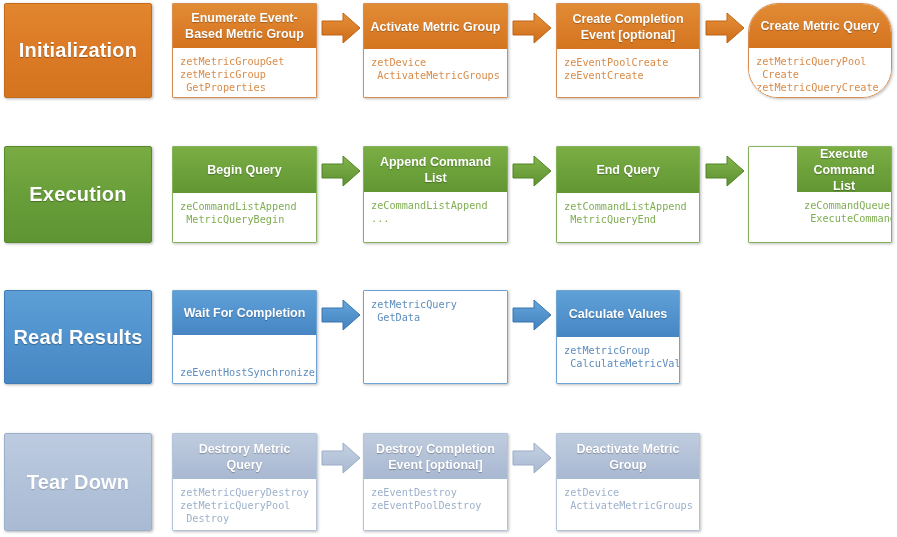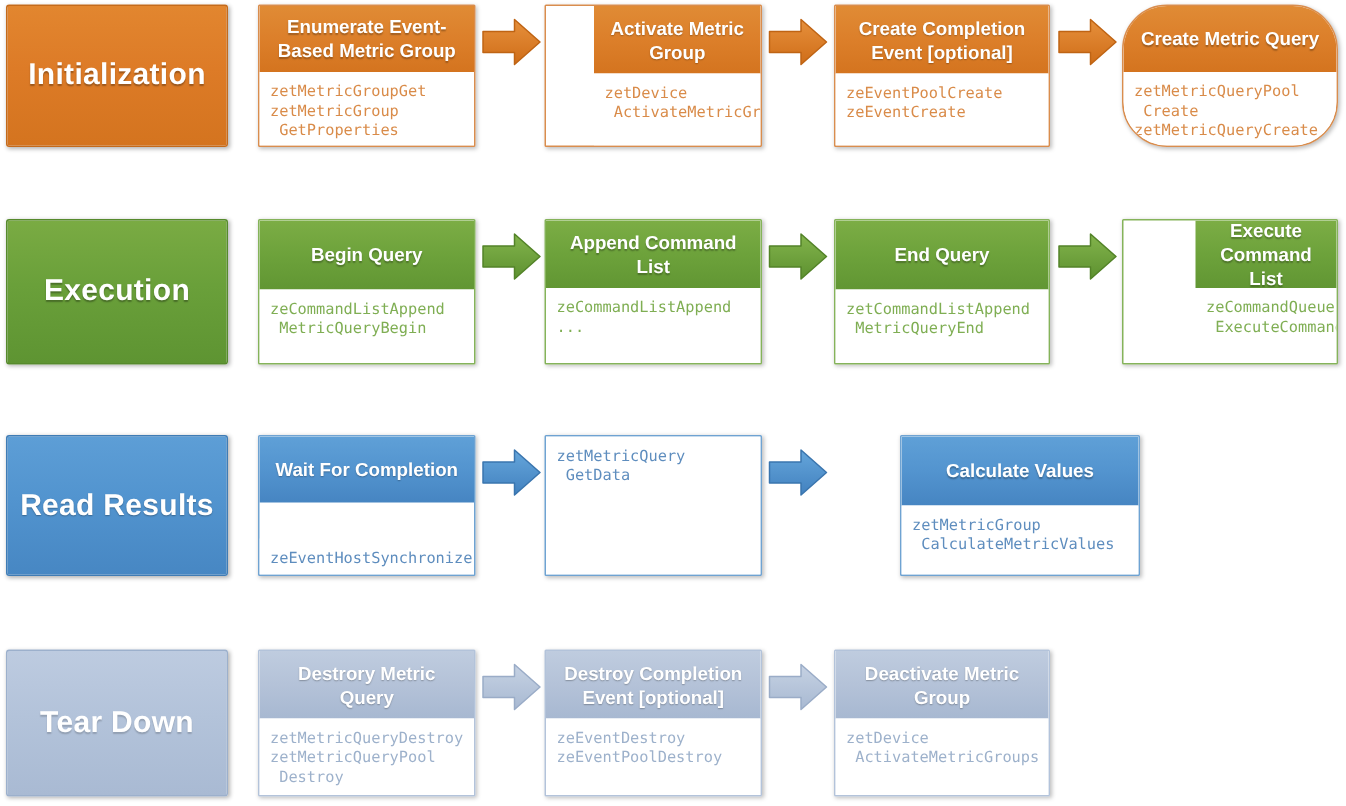--- a/index.html
+++ b/index.html
@@ -163,21 +163,21 @@
         <svg viewBox="0 0 40 34" xmlns="http://www.w3.org/2000/svg">
           <defs>
             <linearGradient id="ag-orange-0-0" x1="0" y1="0" x2="0" y2="1">
               <stop offset="0%" stop-color="#e6903c"></stop>
               <stop offset="100%" stop-color="#cf6d18"></stop>
             </linearGradient>
           </defs>
           <path d="M1,10 L22,10 L22,2 L39,17 L22,32 L22,24 L1,24 Z" fill="url(#ag-orange-0-0)" stroke="#bf6414" stroke-width="1" stroke-linejoin="round"></path>
         </svg>
       </div>
-      <div class="card orange head-2" style="left: 363px; width: 145px; padding-left: 32px;">
+      <div class="card orange head-2" style="left: 363px; width: 145px;">
         <div class="card-head">Activate Metric Group</div>
         <div class="card-body">zetDevice
  ActivateMetricGroups</div>
       </div>
       <div class="arrow" style="left: 512px;">
         <svg viewBox="0 0 40 34" xmlns="http://www.w3.org/2000/svg">
           <defs>
             <linearGradient id="ag-orange-0-1" x1="0" y1="0" x2="0" y2="1">
               <stop offset="0%" stop-color="#e6903c"></stop>
               <stop offset="100%" stop-color="#cf6d18"></stop>
@@ -290,21 +290,21 @@
         <svg viewBox="0 0 40 34" xmlns="http://www.w3.org/2000/svg">
           <defs>
             <linearGradient id="ag-blue-2-1" x1="0" y1="0" x2="0" y2="1">
               <stop offset="0%" stop-color="#65a6db"></stop>
               <stop offset="100%" stop-color="#4281bf"></stop>
             </linearGradient>
           </defs>
           <path d="M1,10 L22,10 L22,2 L39,17 L22,32 L22,24 L1,24 Z" fill="url(#ag-blue-2-1)" stroke="#3a75ae" stroke-width="1" stroke-linejoin="round"></path>
         </svg>
       </div>
-      <div class="card blue head-1" style="left: 556px; width: 160px; margin-left: 44px;">
+      <div class="card blue head-1" style="left: 556px; width: 124px;">
         <div class="card-head">Calculate Values</div>
         <div class="card-body">zetMetricGroup
  CalculateMetricValues</div>
       </div>
     </div>
     <div class="row row-3">
       <div class="phase-label steel">Tear Down</div>
       <div class="card steel head-2" style="left: 172px; width: 145px;">
         <div class="card-head">Destrory Metric Query</div>
         <div class="card-body">zetMetricQueryDestroy

